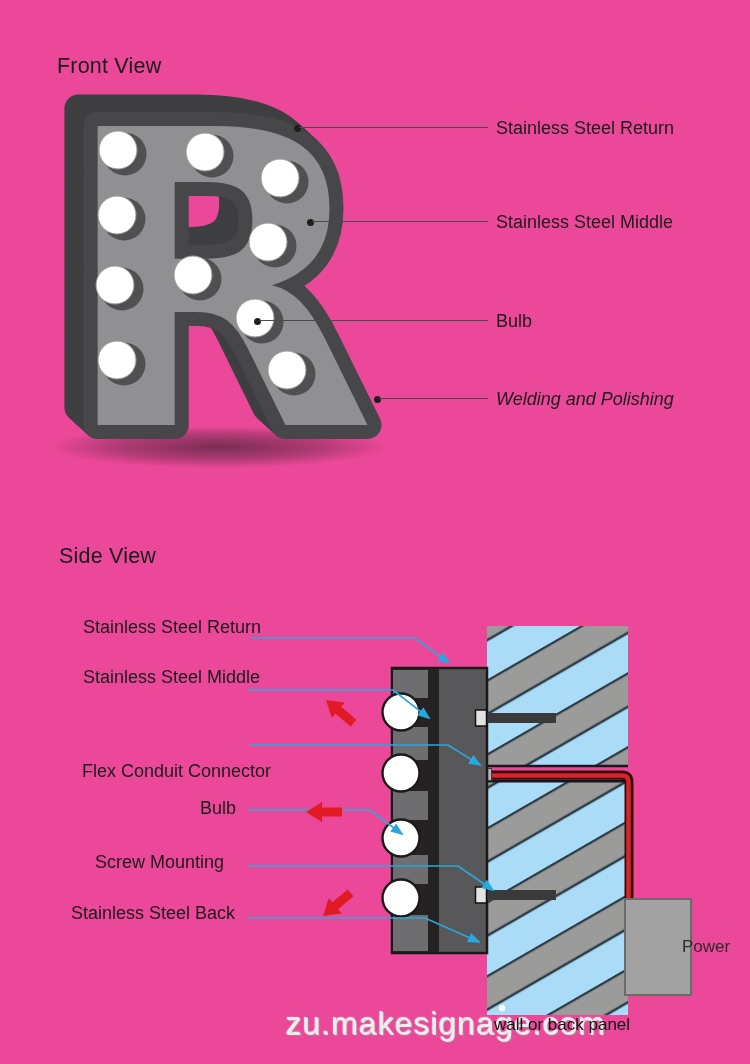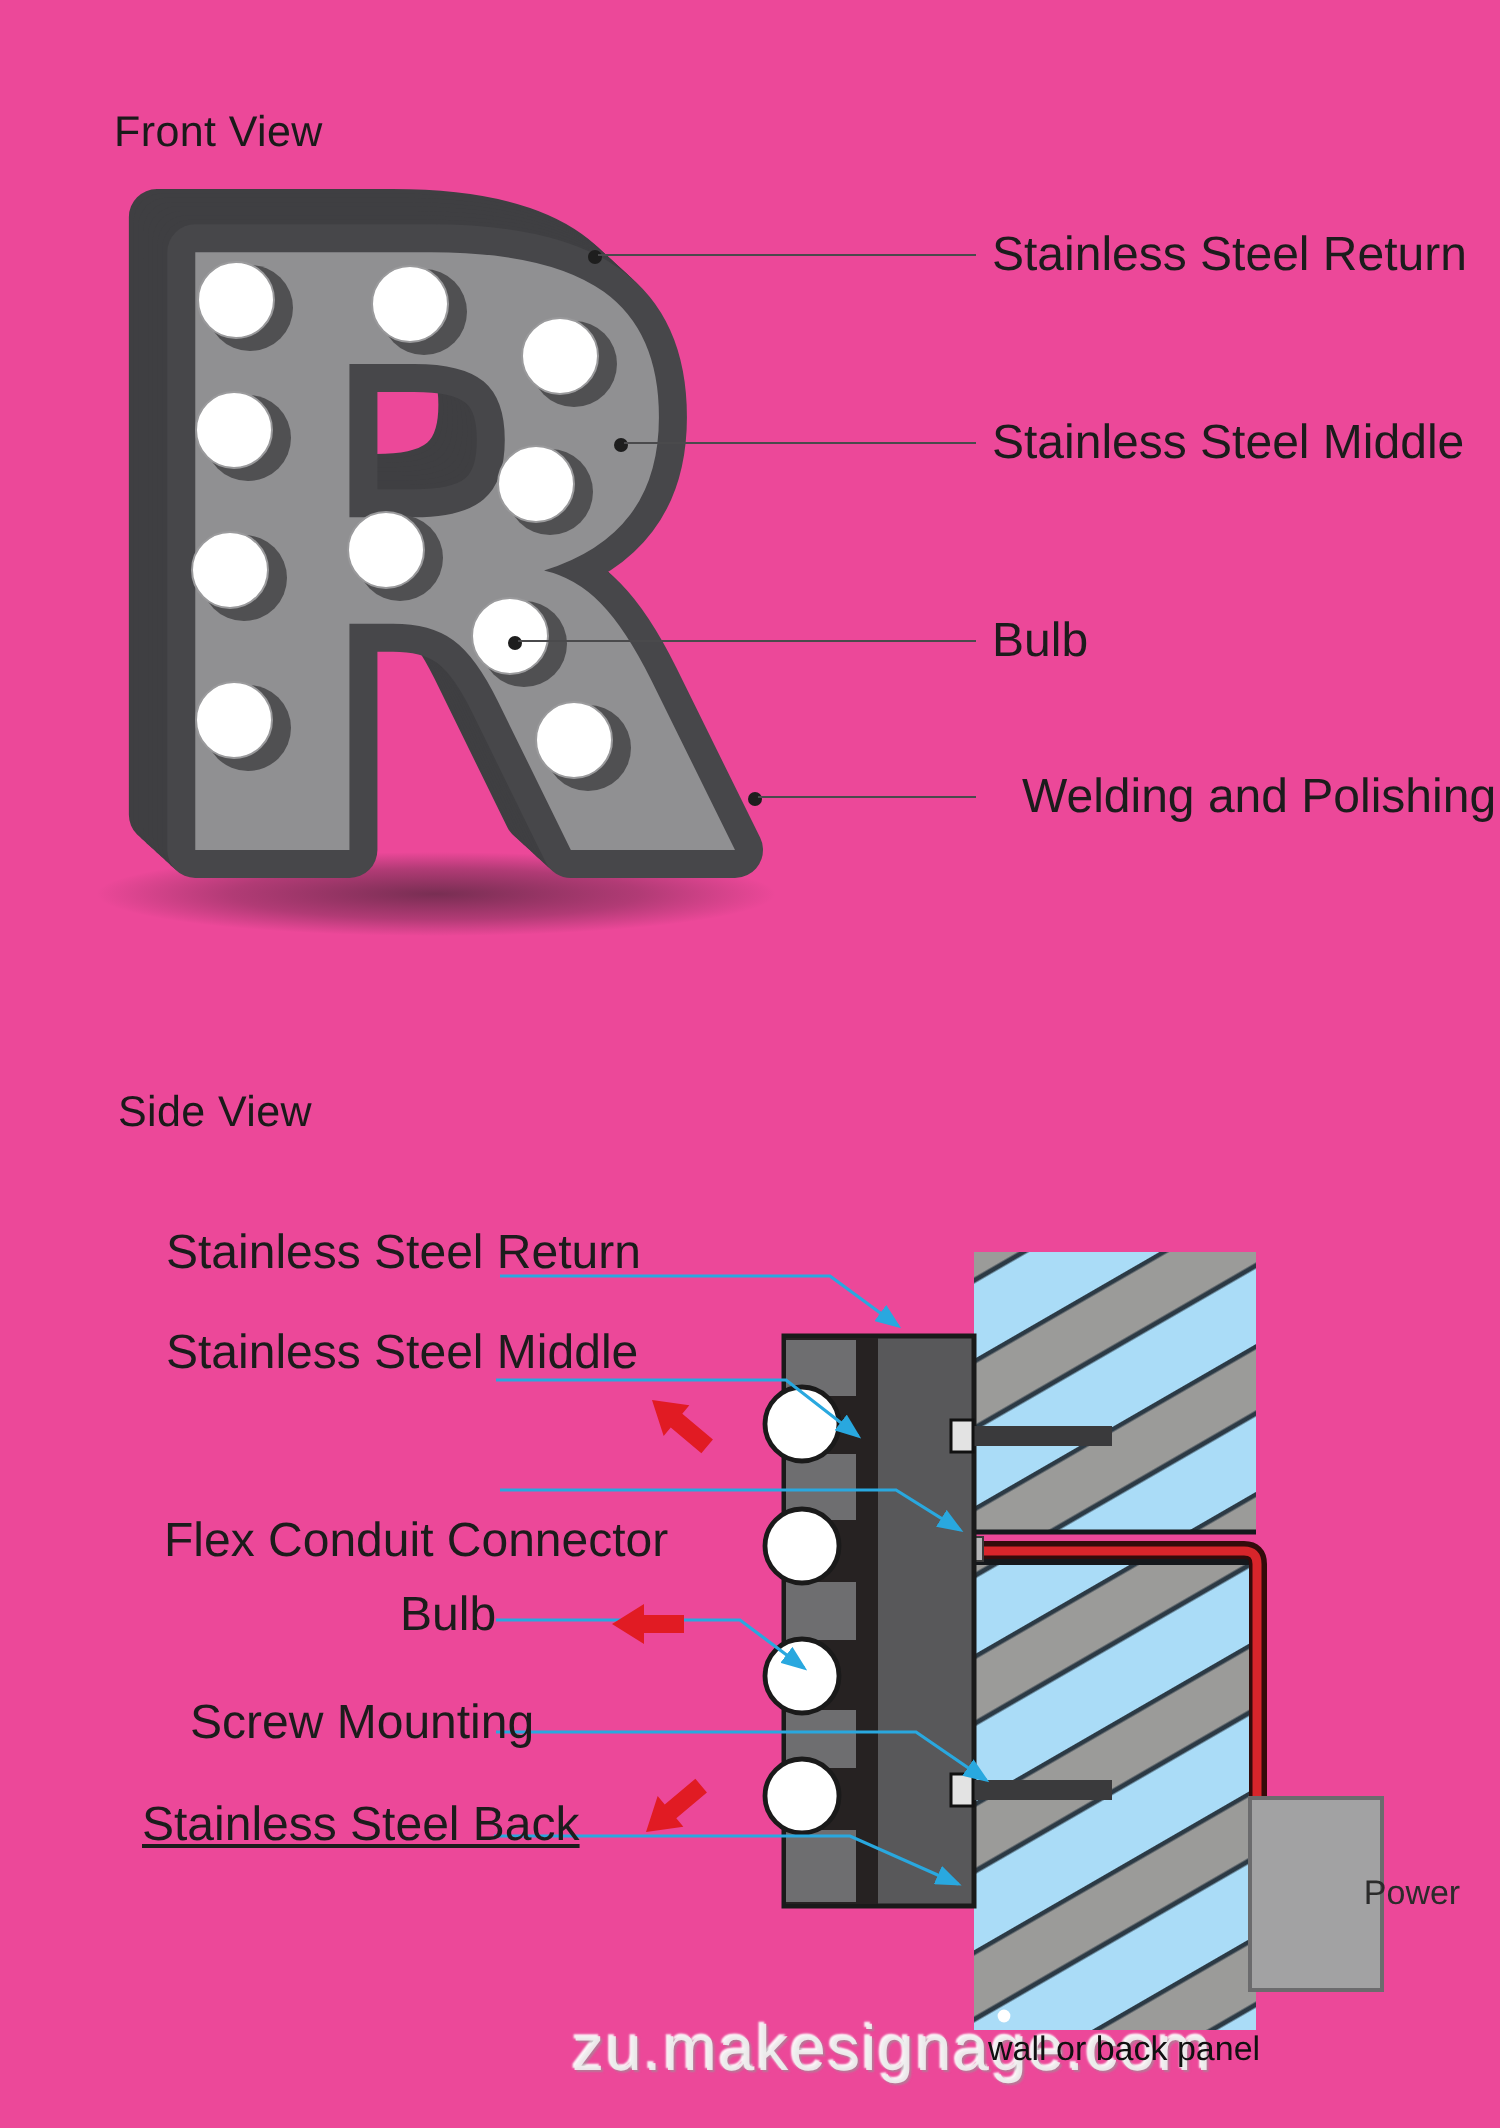--- a/index.html
+++ b/index.html
@@ -1,19 +1,19 @@
 <!DOCTYPE html>
 <html><head>
 <meta charset="utf-8">
 <style>
   html,body{margin:0;padding:0;background:#fff;}
   #page{position:relative;width:750px;height:1064px;background:#ec4899;overflow:hidden;
         font-family:"Liberation Sans",sans-serif;}
   .title{position:absolute;font-size:21.5px;color:#1a1a1a;letter-spacing:.2px;white-space:nowrap;}
-  .lbl{position:absolute;font-size:24px;color:#1c1c1c;white-space:nowrap;line-height:22px;}
+  .lbl{position:absolute;font-size:18px;color:#1c1c1c;white-space:nowrap;line-height:22px;}
   .fv-line{position:absolute;height:0;border-top:1.5px solid #4a4a4c;}
   .fv-dot{position:absolute;width:7px;height:7px;border-radius:50%;background:#1e1e1e;}
   .abs{position:absolute;}
   #watermark{position:absolute;left:286px;top:1006px;font-size:32px;letter-spacing:1px;
              color:rgba(240,240,240,0.92);white-space:nowrap;
              text-shadow:1px 1px 1px rgba(150,150,150,.6),-1px -1px 1px rgba(255,255,255,.95);}
   #wall-caption{position:absolute;left:494px;top:1015px;font-size:17px;color:#111;white-space:nowrap;}
   #power-label{position:absolute;left:625px;top:899px;width:66px;height:96px;display:flex;
                align-items:center;justify-content:center;font-size:17px;color:#2b2b2b;padding-left:48px;}
   svg text.letter{font-family:"DejaVu Sans",sans-serif;font-weight:bold;font-size:410px;
@@ -104,21 +104,21 @@
     <span class="lbl" style="left:496px;top:211px;">Stainless Steel Middle</span>
   </div>
   <div>
     <i class="fv-dot" style="left:253.5px;top:317.5px;"></i>
     <i class="fv-line" style="left:259px;top:320px;width:229px;"></i>
     <span class="lbl" style="left:496px;top:310px;">Bulb</span>
   </div>
   <div>
     <i class="fv-dot" style="left:373.5px;top:395.5px;"></i>
     <i class="fv-line" style="left:379px;top:398px;width:109px;"></i>
-    <span class="lbl" style="left:511px;top:388px;">Welding and Polishing</span>
+    <span class="lbl" style="left:496px;top:388px;font-style:italic;">Welding and Polishing</span>
   </div>
 
   <div class="title" style="left:59px;top:531px;margin-top:13px;">Side View</div>
 
   <svg class="abs" style="left:0;top:560px;" width="750" height="504" viewBox="0 560 750 504">
     <defs>
       <pattern id="wallHatch" width="64" height="64" patternUnits="userSpaceOnUse" patternTransform="rotate(-30)">
         <rect x="0" y="0" width="64" height="64" fill="#aadcf7"></rect>
         <rect x="-2" y="0" width="68" height="30" fill="#9b9b99"></rect>
         <line x1="-2" y1="1" x2="66" y2="1" stroke="#2c3a45" stroke-width="2.4"></line>
@@ -187,19 +187,19 @@
       <use href="#redArrow" transform="translate(306,812)" fill="#e11b23"></use>
       <use href="#redArrow" transform="translate(323,916) rotate(-40)" fill="#e11b23"></use>
     </g>
   </svg>
 
   <span class="lbl" style="left:83px;top:616px;">Stainless Steel Return</span>
   <span class="lbl" style="left:83px;top:666px;">Stainless Steel Middle</span>
   <span class="lbl" style="left:82px;top:760px;">Flex Conduit Connector</span>
   <span class="lbl" style="left:200px;top:797px;">Bulb</span>
   <span class="lbl" style="left:95px;top:851px;">Screw Mounting</span>
-  <span class="lbl" style="left:71px;top:902px;text-decoration:underline;">Stainless Steel Back</span>
+  <span class="lbl" style="left:71px;top:902px;">Stainless Steel Back</span>
 
   <div id="watermark">zu.makesignage.com</div>
   <div id="wall-caption">wall or back panel</div>
   <div id="power-label">Power</div>
 
 </div>
 
 </body></html>

